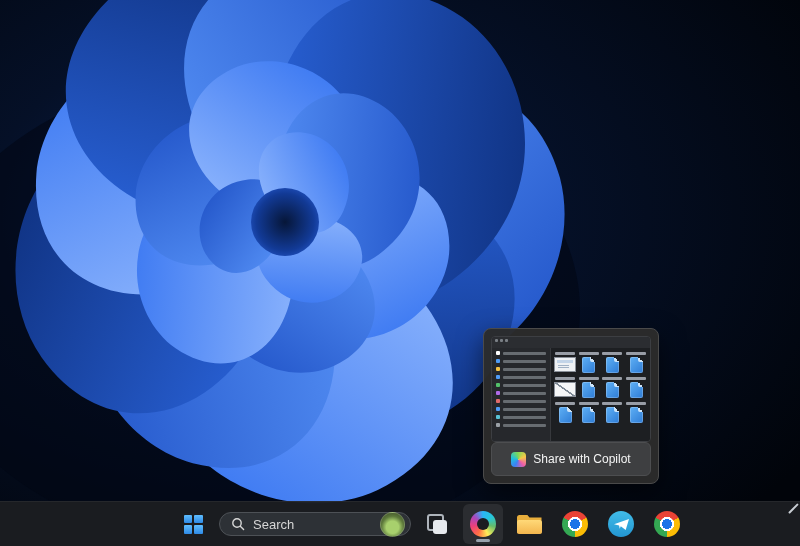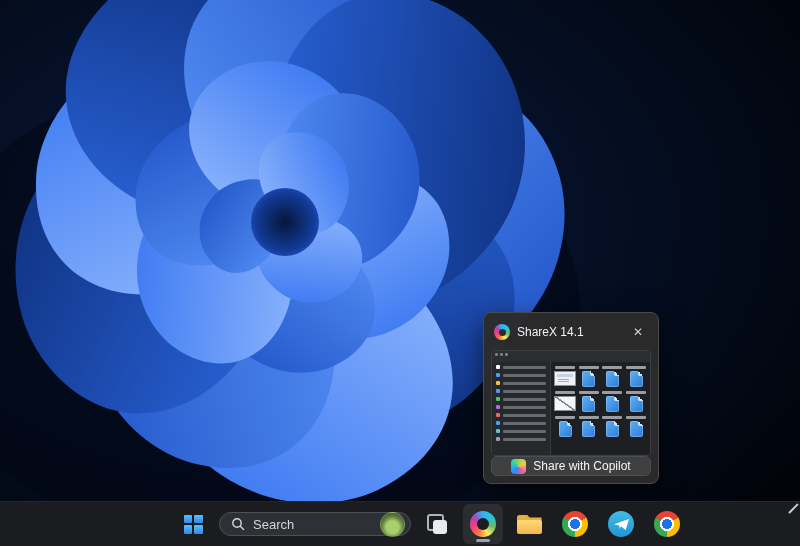--- a/index.html
+++ b/index.html
@@ -106,21 +106,21 @@
     box-shadow:inset 0 0 0 1px rgba(255,255,255,.22); }
   .fileicon::before { content:""; position:absolute; top:0; right:0; width:5px; height:5px;
     border-bottom-left-radius:2px; background:linear-gradient(225deg, #1d1f22 50%, #cfe6fb 50%); }
   .shot { width:22px; height:15px; background:#eef1f4; border:1px solid #8a9099; position:relative; box-sizing:border-box; }
   .shot::before { content:""; position:absolute; left:2px; right:2px; top:2px; height:3px; background:#c2d4e8; }
   .shot::after { content:""; position:absolute; left:3px; right:6px; bottom:2px; height:4px;
     background:repeating-linear-gradient(#9fb0c4 0 1px, transparent 1px 2px); }
   .sketch { width:22px; height:15px; background:#f5f6f7; border:1px solid #8a9099; box-sizing:border-box;
     background-image:linear-gradient(35deg, transparent 46%, #7d8894 47% 53%, transparent 54%); }
 
-  .copilot-btn { margin-top:0; width:100%; height:20px; background:#3e3f41; border:1px solid #4d4e50;
+  .copilot-btn { margin-top:0; width:100%; height:34px; background:#3e3f41; border:1px solid #4d4e50;
     border-radius:6px; display:flex; align-items:center; justify-content:center; gap:7px;
     color:#f5f5f5; font-size:12px; cursor:pointer; font-family:inherit; }
   .copilot-ico { width:15px; height:15px; border-radius:4px; flex:none;
     background:conic-gradient(from 210deg, #3b82f6, #22c1dc, #7ed957, #f7c948, #ef5da8, #3b82f6); }
 </style>
 </head>
 <body>
 
 <div class="desktop">
 
@@ -168,25 +168,20 @@
       <path transform="rotate(260) scale(0.64)" fill="url(#pC)" d="M0 0 C60 -150 215 -165 250 -40 C272 45 205 150 85 142 C-5 136 -30 45 0 0 Z"></path>
       <path transform="rotate(320) scale(0.60)" fill="url(#pB)" d="M0 0 C60 -150 215 -165 250 -40 C272 45 205 150 85 142 C-5 136 -30 45 0 0 Z"></path>
       <path transform="rotate(50) scale(0.36)" fill="url(#pC)" d="M0 0 C60 -150 215 -165 250 -40 C272 45 205 150 85 142 C-5 136 -30 45 0 0 Z"></path>
       <path transform="rotate(170) scale(0.34)" fill="url(#pB)" d="M0 0 C60 -150 215 -165 250 -40 C272 45 205 150 85 142 C-5 136 -30 45 0 0 Z"></path>
       <path transform="rotate(290) scale(0.36)" fill="url(#pC)" d="M0 0 C60 -150 215 -165 250 -40 C272 45 205 150 85 142 C-5 136 -30 45 0 0 Z"></path>
       <circle r="34" fill="url(#core)"></circle>
     </g>
   </svg>
 
   <div class="preview-card">
-    <div class="pc-header">
-      <span class="sharex-logo-sm"></span>
-      <span class="pc-title">ShareX 14.1</span>
-      <button class="pc-close">✕</button>
-    </div>
 
     <div class="thumb-window">
       <div class="thumb-toolbar">
           <i></i>
           <i></i>
           <i></i>
         </div>
       <div class="thumb-body">
         <div class="thumb-sidebar">
           <span class="srow">

